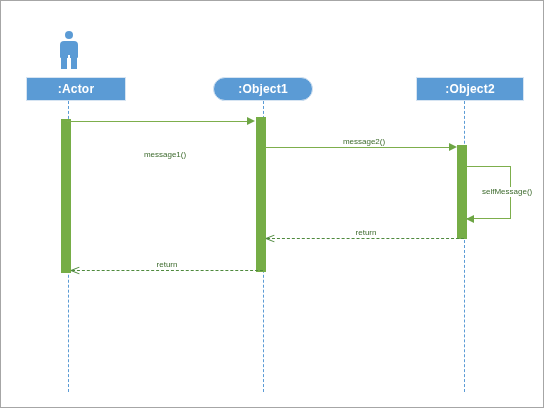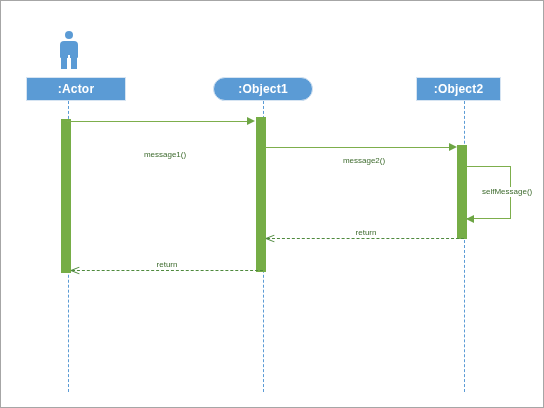--- a/index.html
+++ b/index.html
@@ -173,35 +173,35 @@
   </div>
 
   <div class="participant-box" style="left:18px; top:76px; width:100px; height:24px;margin-left:7px;">
     <span>:Actor</span>
   </div>
 
   <div class="participant-box" style="left:212px; top:76px; width:100px; height:24px;border-radius:12px;">
     <span>:Object1</span>
   </div>
 
-  <div class="participant-box" style="left:415px; top:76px; width:85px; height:24px;">
+  <div class="participant-box" style="left:415px; top:76px; width:108px; height:24px;">
     <span>:Object2</span>
   </div>
 
   <div class="activation" style="left:60px; top:118px; width:10px; height:154px;"></div>
   <div class="activation" style="left:255px; top:116px; width:10px; height:155px;"></div>
   <div class="activation" style="left:456px; top:144px; width:10px; height:94px;"></div>
 
   <div class="msg-line solid" style="left:66px; top:120px; width:182px;"></div>
   <div class="arrow-filled" style="left:246px; top:116px;"></div>
   <div class="msg-label centered" style="left:164px; top:110px;margin-top:39px;">message1()</div>
 
   <div class="msg-line solid" style="left:264px; top:146px; width:185px;"></div>
   <div class="arrow-filled" style="left:448px; top:142px;"></div>
-  <div class="msg-label centered" style="left:363px; top:136px;margin-top:19px;">message2()</div>
+  <div class="msg-label centered" style="left:363px; top:136px;">message2()</div>
 
   <div class="self-loop" style="left:465px; top:165px; width:45px; height:53px;"></div>
   <div class="arrow-filled left" style="left:465px; top:214px;"></div>
   <div class="msg-label" style="left:478px; top:186px;">selfMessage()</div>
 
   <div class="msg-line dashed" style="left:266px; top:237px; width:197px;"></div>
   <div class="arrow-open" style="left:265px; top:233px;"></div>
   <div class="msg-label centered" style="left:365px; top:227px;">return</div>
 
   <div class="msg-line dashed" style="left:71px; top:269px; width:191px;"></div>

